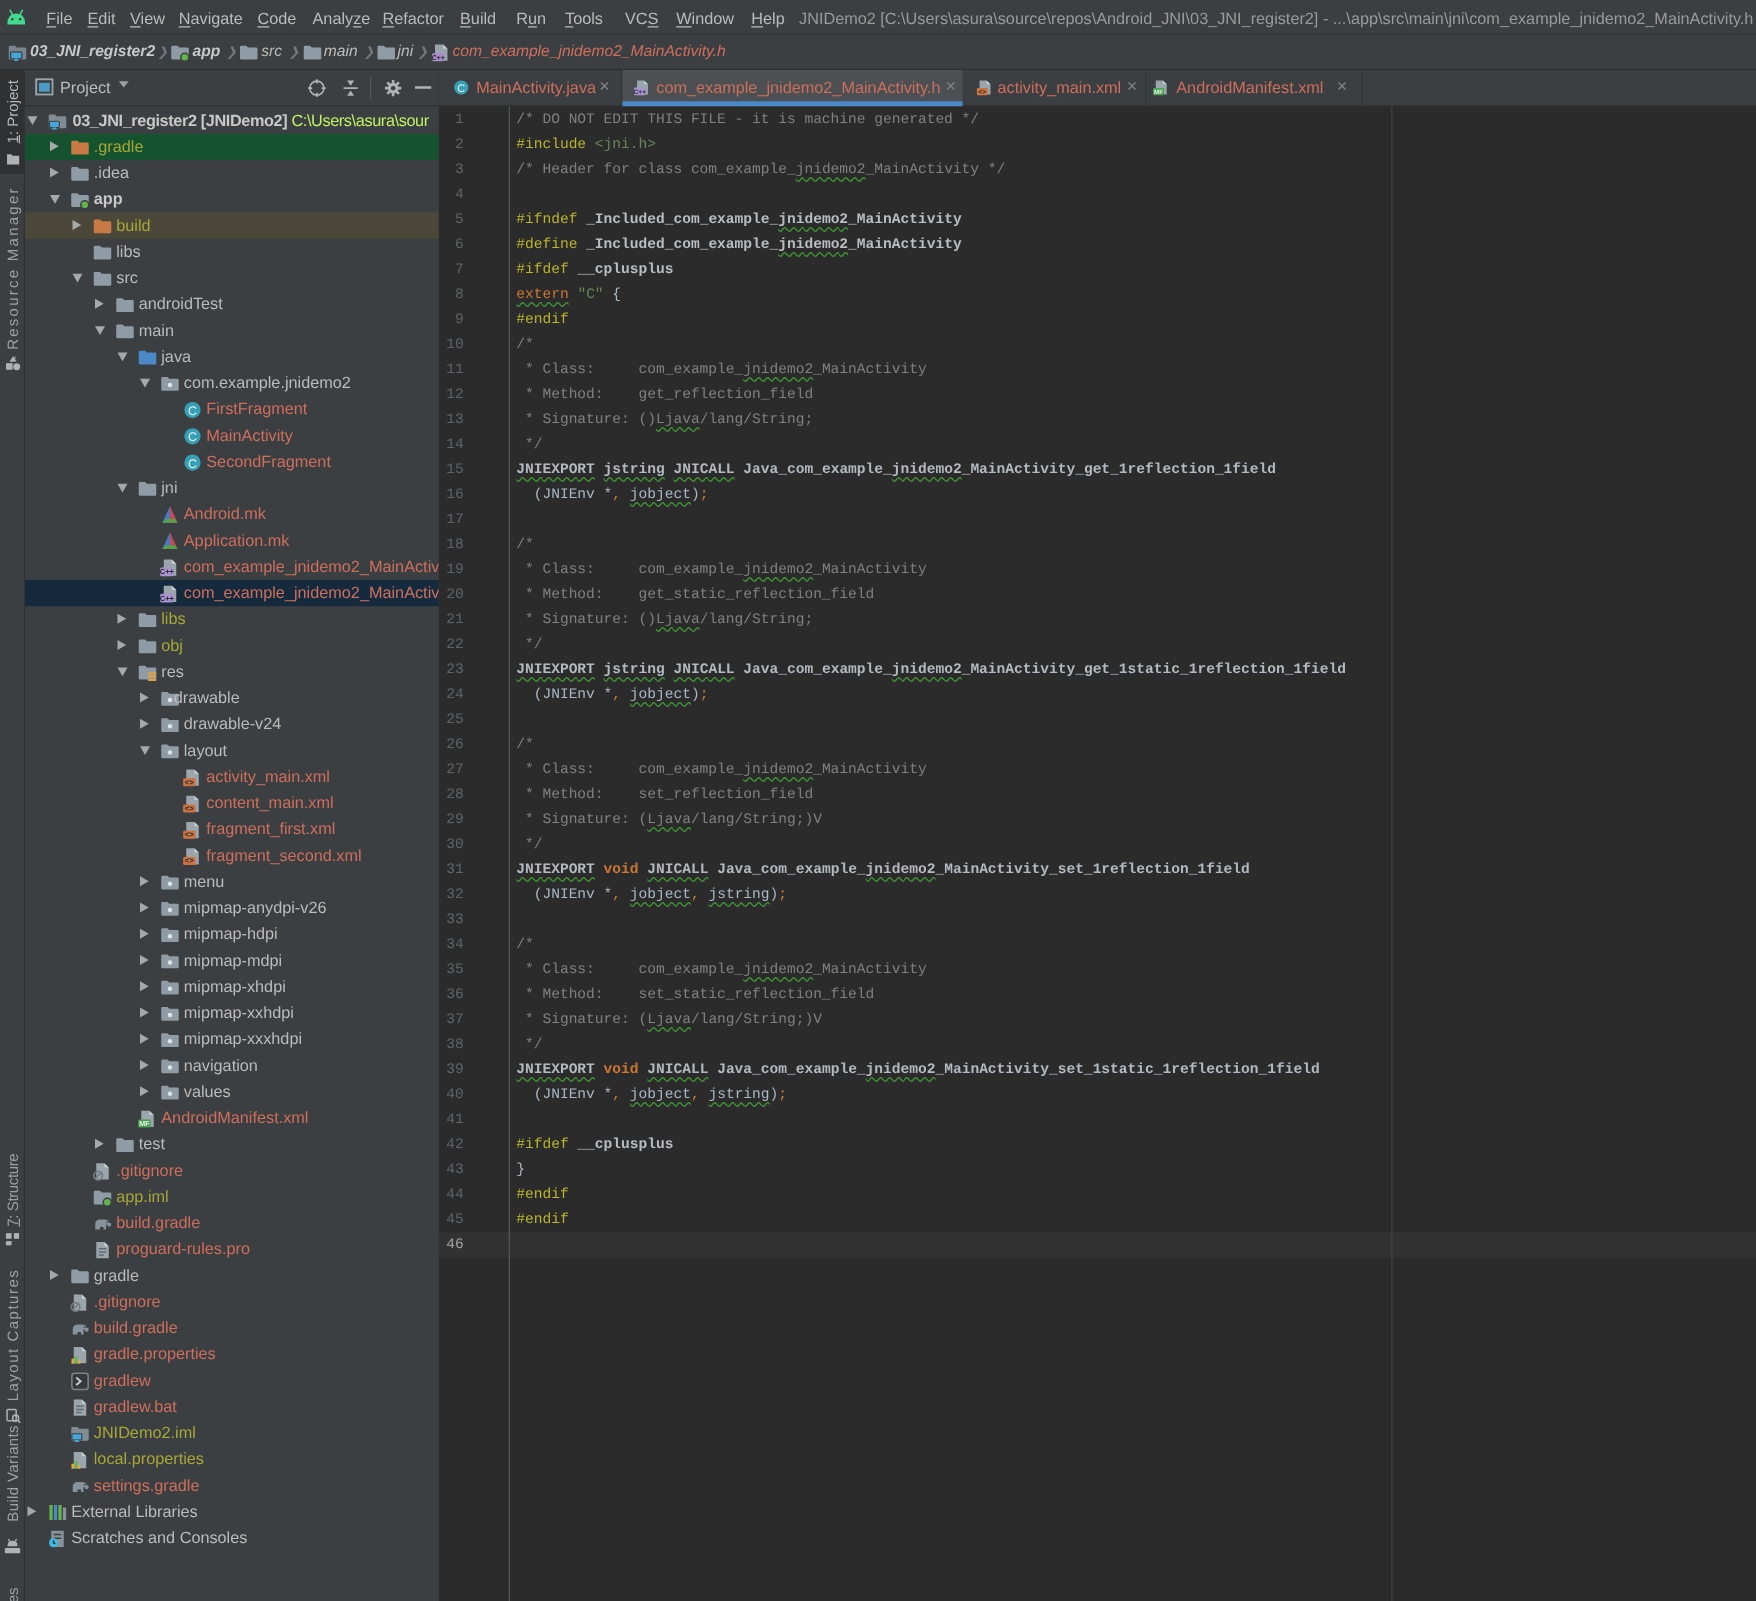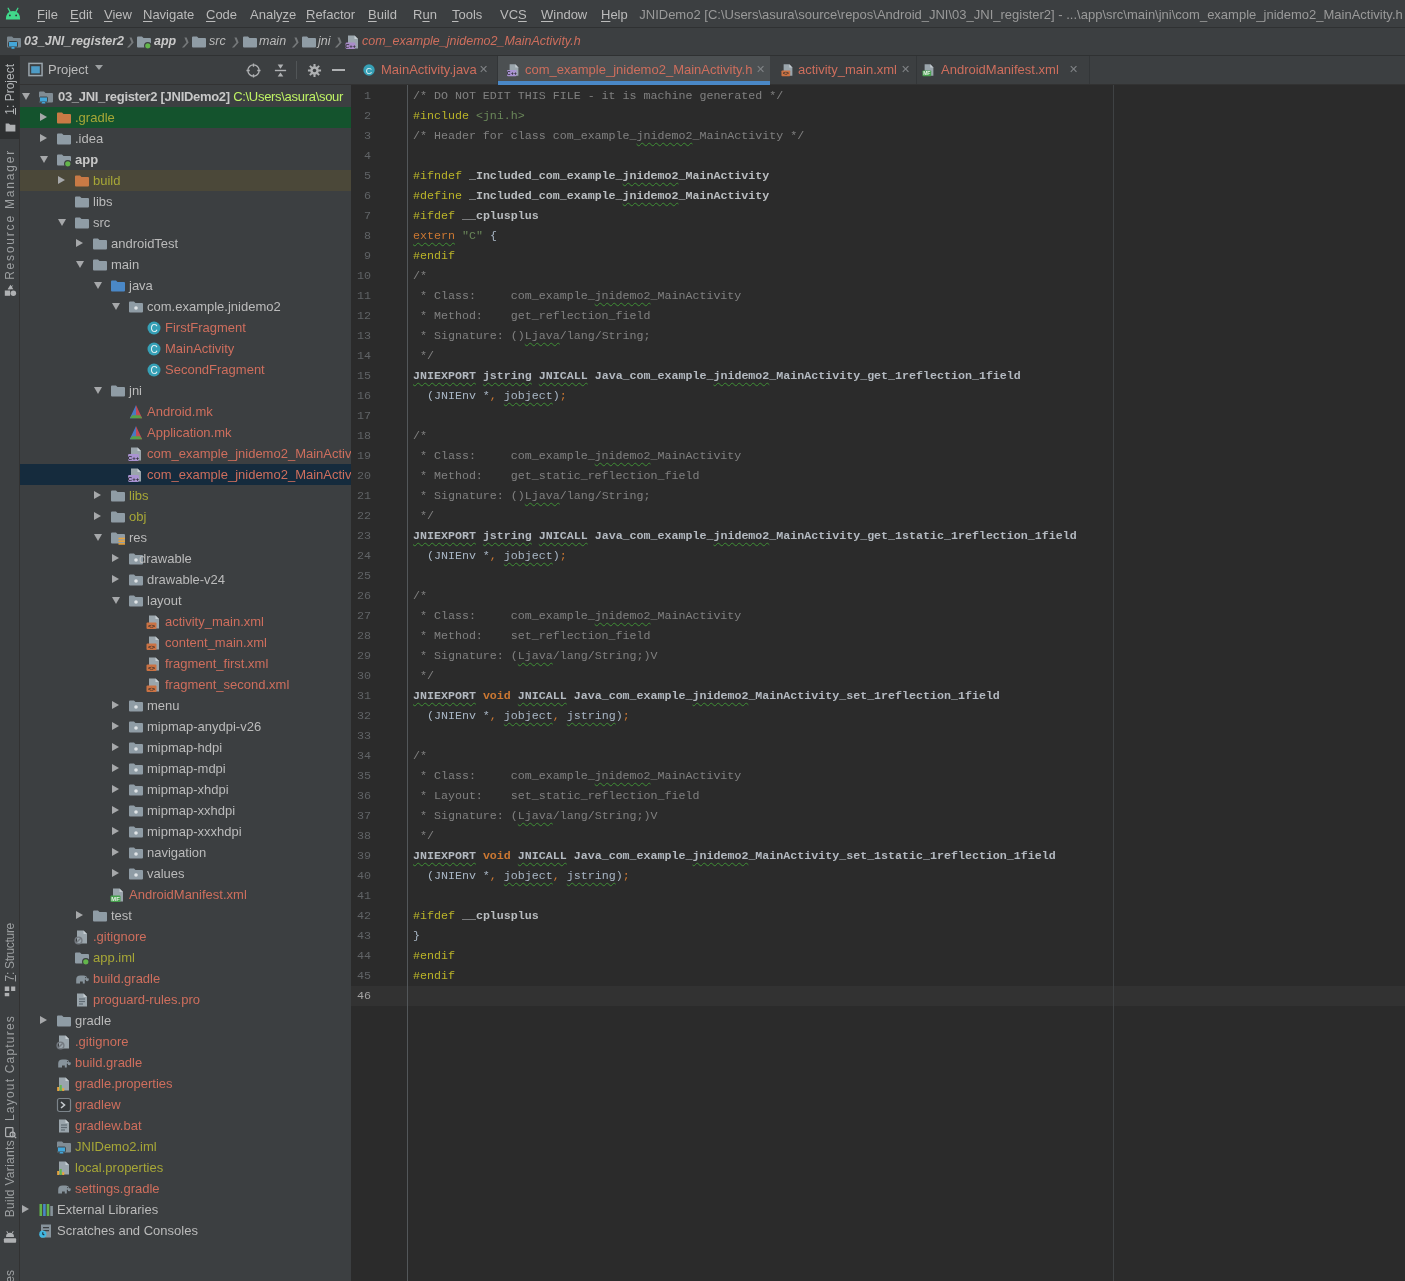--- a/index.html
+++ b/index.html
@@ -355,21 +355,21 @@
 <span class="c">/*</span>
 <span class="c"> * Class:     com_example_<span class="w">jnidemo2</span>_MainActivity</span>
 <span class="c"> * Method:    set_reflection_field</span>
 <span class="c"> * Signature: (<span class="w">Ljava</span>/lang/String;)V</span>
 <span class="c"> */</span>
 <span class="b"><span class="w">JNIEXPORT</span> <span class="k">void</span> <span class="w">JNICALL</span> Java_com_example_<span class="w">jnidemo2</span>_MainActivity_set_1reflection_1field</span>
   (JNIEnv *<span class="p">,</span> <span class="w">jobject</span><span class="p">,</span> <span class="w">jstring</span>)<span class="p">;</span>
 
 <span class="c">/*</span>
 <span class="c"> * Class:     com_example_<span class="w">jnidemo2</span>_MainActivity</span>
-<span class="c"> * Layout:    set_static_reflection_field</span>
+<span class="c"> * Method:    set_static_reflection_field</span>
 <span class="c"> * Signature: (<span class="w">Ljava</span>/lang/String;)V</span>
 <span class="c"> */</span>
 <span class="b"><span class="w">JNIEXPORT</span> <span class="k">void</span> <span class="w">JNICALL</span> Java_com_example_<span class="w">jnidemo2</span>_MainActivity_set_1static_1reflection_1field</span>
   (JNIEnv *<span class="p">,</span> <span class="w">jobject</span><span class="p">,</span> <span class="w">jstring</span>)<span class="p">;</span>
 
 <span class="d">#ifdef</span> <span class="m">__cplusplus</span>
 }
 <span class="d">#endif</span>
 <span class="d">#endif</span>
 </div>

